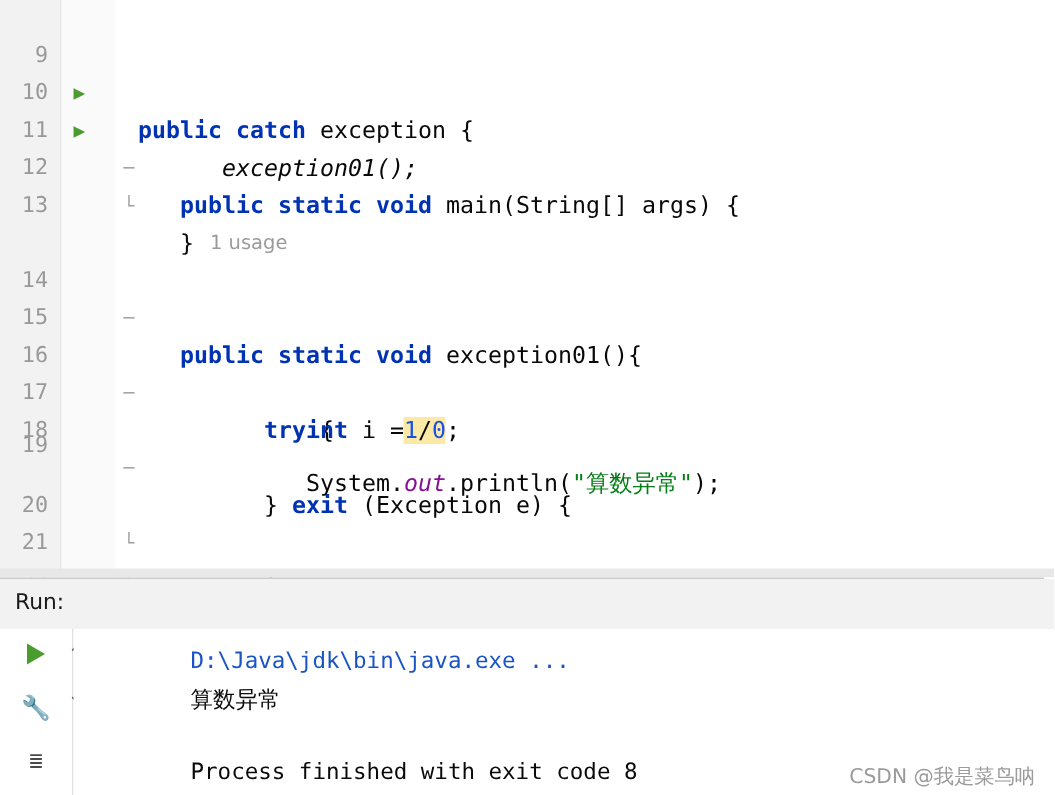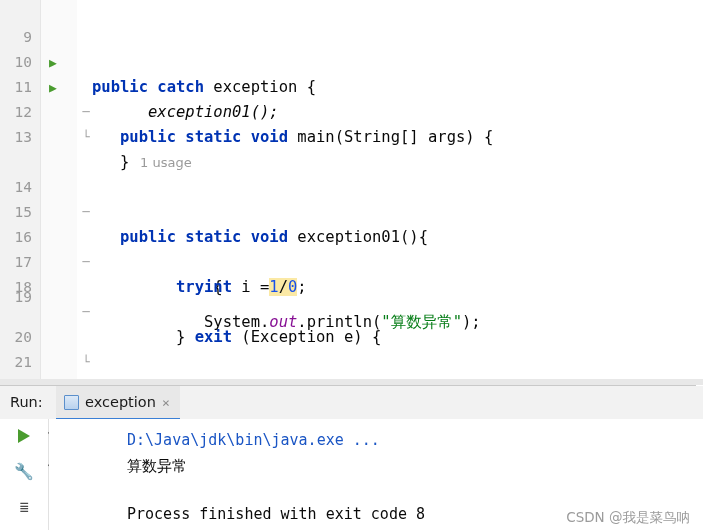--- a/index.html
+++ b/index.html
@@ -340,25 +340,20 @@
       </div>
 
     </div>
     <div class="editor-bottom"></div>
   </div>
 
   <div class="runpanel">
 
     <div class="run-tabbar">
       <span class="run-label">Run:</span>
-      <div class="run-tab">
-        <span class="tab-icon"></span>
-        <span class="tabname">exception</span>
-        <span class="tab-close">×</span>
-      </div>
     </div>
 
     <div class="run-toolbar">
       <div class="tb-btn" style="top:5px;">
         <span class="tri-green"></span>
       </div>
       <div class="tb-btn" style="left:40px; top:5px; width:22px;">
         <span class="arrow-up">↑</span>
       </div>
       <div class="tb-btn" style="left:40px; top:32px; width:22px;">

